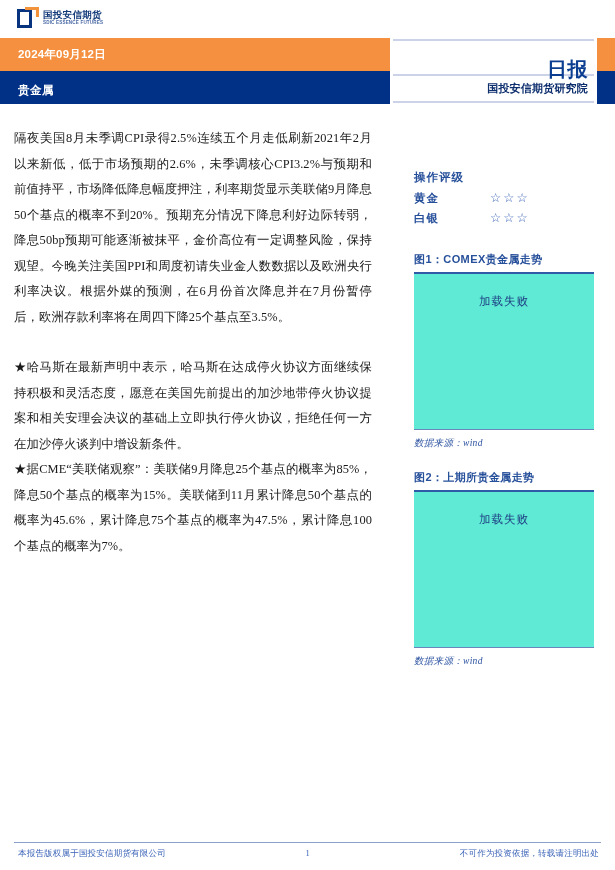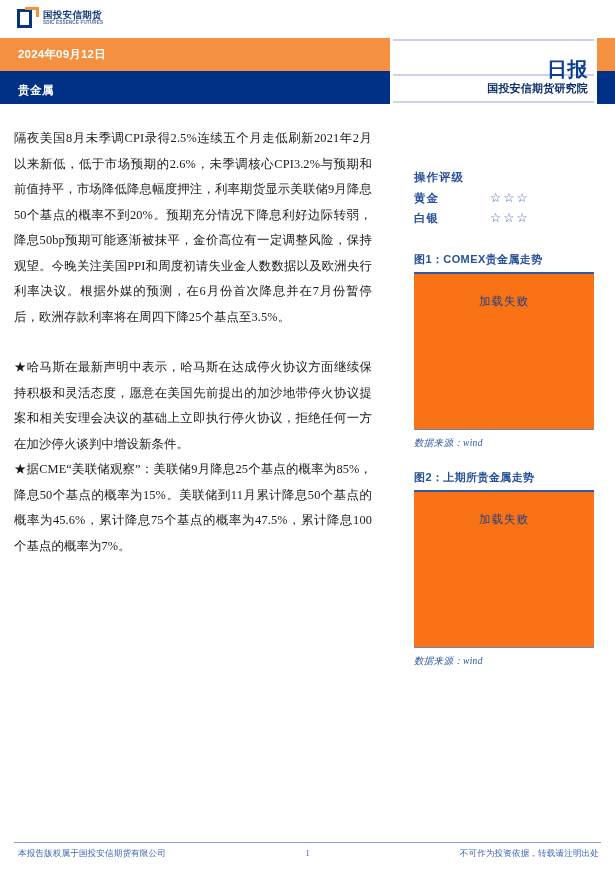--- a/index.html
+++ b/index.html
@@ -218,21 +218,21 @@
   }
   .fig-rule {
     height: 2px;
     background: #2f5aa8;
     margin: 0 6px 0 10px;
   }
   .fig-canvas {
     position: relative;
     height: 155px;
     margin: 0 6px 0 10px;
-    background: #f97316;
+    background: #5eead4;
     text-decoration: underline;
   }
   .fig-placeholder {
     position: absolute;
     left: 0; right: 0;
     top: 20px;
     text-align: center;
     font-family: "Liberation Serif", "DejaVu Serif", serif;
     font-size: 11.5px;
     color: #1f3f84;

